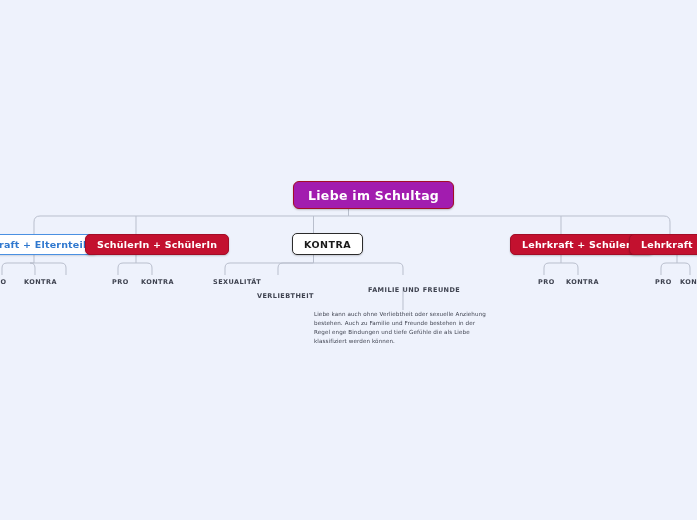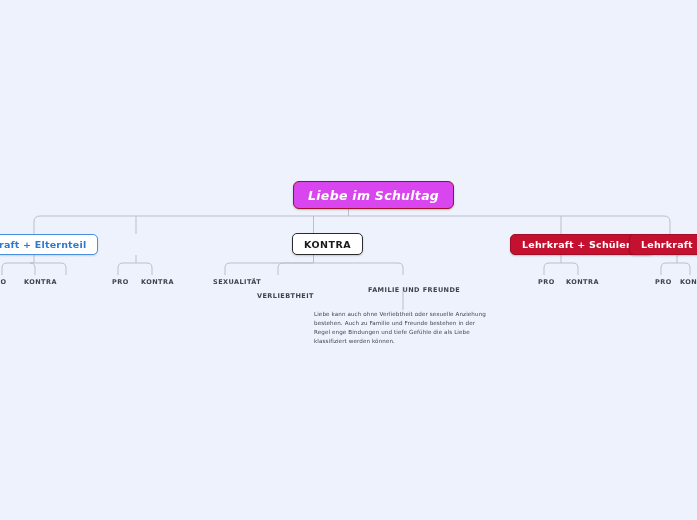--- a/index.html
+++ b/index.html
@@ -26,31 +26,30 @@
     box-sizing: border-box;
     display: flex;
     align-items: center;
     justify-content: center;
     white-space: nowrap;
     user-select: none;
   }
 
   
   .node-root {
-    background: #d946ef;
+    background: #a21caf;
     color: #ffffff;
     border: 1px solid #a30d27;
     border-radius: 6px;
     font-size: 12.5px;
     font-weight: bold;
     letter-spacing: 0.3px;
     height: 28px;
     padding: 0 14px;
     box-shadow: 0 1px 2px rgba(0,0,0,0.22);
-    font-style: italic;
   }
 
   
   .node-red {
     background: #c3112f;
     color: #ffffff;
     border: 1px solid #a30d27;
     border-radius: 5px;
     font-size: 9.5px;
     font-weight: bold;
@@ -162,20 +161,21 @@
 
     <path d="M 677 255 L 677 263"></path>
     <path d="M 661 275 L 661 268 Q 661 263 666 263 L 677 263"></path>
     <path d="M 677 263 L 685 263 Q 690 263 690 268 L 690 275"></path>
   </svg>
 
   <div class="node node-root" style="left:293px; top:181px;">Liebe im Schultag</div>
 
   <div class="node node-blue" style="left:-13px; top:234px;">raft + Elternteil</div>
 
+  <div class="node node-red" style="left:85px; top:234px;">SchülerIn + SchülerIn</div>
 
   <div class="node node-selected" style="left:292px; top:233px;">KONTRA</div>
 
   <div class="node node-red" style="left:510px; top:234px;">Lehrkraft + SchülerIn</div>
 
   <div class="node node-red" style="left:629px; top:234px;">Lehrkraft + Leh</div>
 
   <div class="node node-leaf" style="left:-7px; top:276px;">RO</div>
   <div class="node node-leaf" style="left:22px; top:276px;">KONTRA</div>
 

